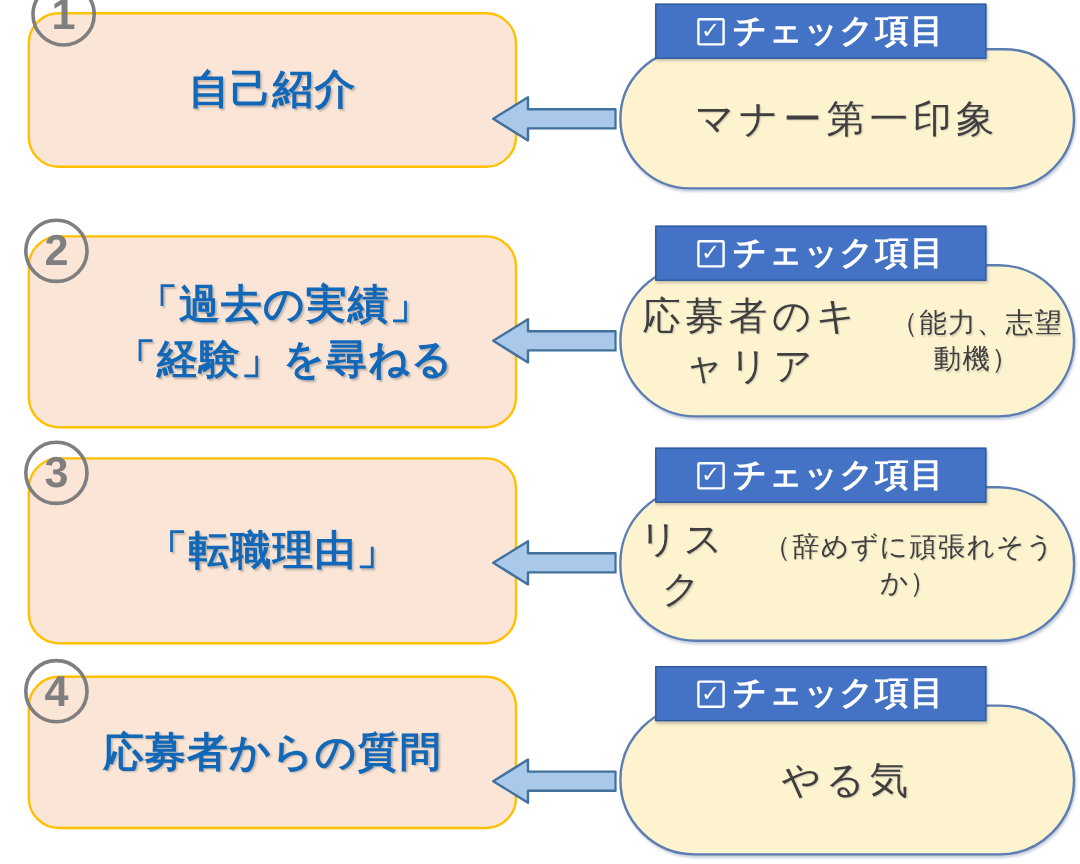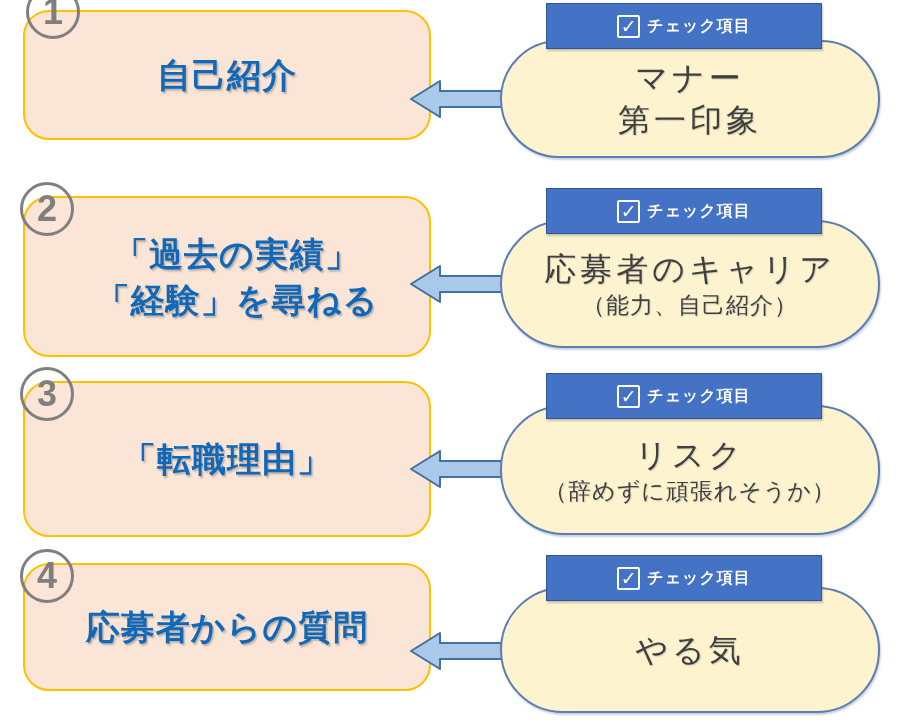--- a/index.html
+++ b/index.html
@@ -49,25 +49,25 @@
   
   .arrow{position:absolute;left:409px;top:75px;width:105px;height:42px;z-index:1;}
   .arrow polygon{
     fill:var(--arrow_fill,#A9C8EA);
     stroke:var(--arrow_stroke,#41719C);
     stroke-width:2;stroke-linejoin:round;
   }
 
   
   .capsule{
-    position:absolute;left:500px;width:380px;
+    position:absolute;left:516px;width:380px;
     background:var(--capsule_fill,#FDF3CF);
     border:2px solid var(--capsule_border,#5B7DB1);
     border-radius:64px;
-    display:flex;flex-direction:column;align-items:center;justify-content:center;
+    display:flex;flex-direction:row;align-items:center;justify-content:center;
     box-sizing:border-box;z-index:2;
     box-shadow:1px 2px 2px rgba(100,120,160,0.35);
   }
   .row-1 .capsule{top:37px;height:118px;}
   .row-2 .capsule{top:32px;height:128px;}
   .row-3 .capsule{top:32px;height:130px;}
   .row-4 .capsule{top:32px;height:126px;}
   .cap-main{
     color:var(--note_color,#3F3F3F);
     font-size:32px;line-height:42px;letter-spacing:4px;text-align:center;
@@ -89,21 +89,21 @@
     box-shadow:1px 2px 2px rgba(80,80,80,0.3);
   }
   .cb-box{
     width:23px;height:23px;border:2.5px solid #ffffff;border-radius:2px;
     display:inline-flex;align-items:center;justify-content:center;
     margin-right:7px;box-sizing:border-box;flex:0 0 auto;
   }
   .cb-check{color:#ffffff;font-size:19px;font-weight:bold;line-height:1;}
   .hdr-label{
     color:var(--header_text,#FFFFFF);
-    font-size:16px;font-weight:bold;letter-spacing:1px;
+    font-size:28px;font-weight:bold;letter-spacing:1px;
   }
 </style>
 </head>
 <body>
 
 <div class="canvas">
 
   <section class="row row-1">
     <div class="step-box">
       <div class="step-title">
@@ -135,21 +135,21 @@
         <div class="title-line">「経験」を尋ねる</div>
       </div>
     </div>
     <div class="num-circle">2</div>
     <svg class="arrow" viewBox="0 0 105 42" aria-hidden="true">
       <polygon points="2,21 31,3 31,13 104,13 104,29 31,29 31,39"></polygon>
     </svg>
     <div class="capsule">
       <div class="cap-main">応募者のキャリア</div>
       <div class="cap-main"></div>
-      <div class="cap-sub">（能力、自己紹介）</div>
+      <div class="cap-sub">（能力、志望動機）</div>
     </div>
     <div class="check-header">
       <span class="cb-box">
           <span class="cb-check">✓</span>
         </span>
       <span class="hdr-label">チェック項目</span>
     </div>
   </section>
 
   <section class="row row-3">

